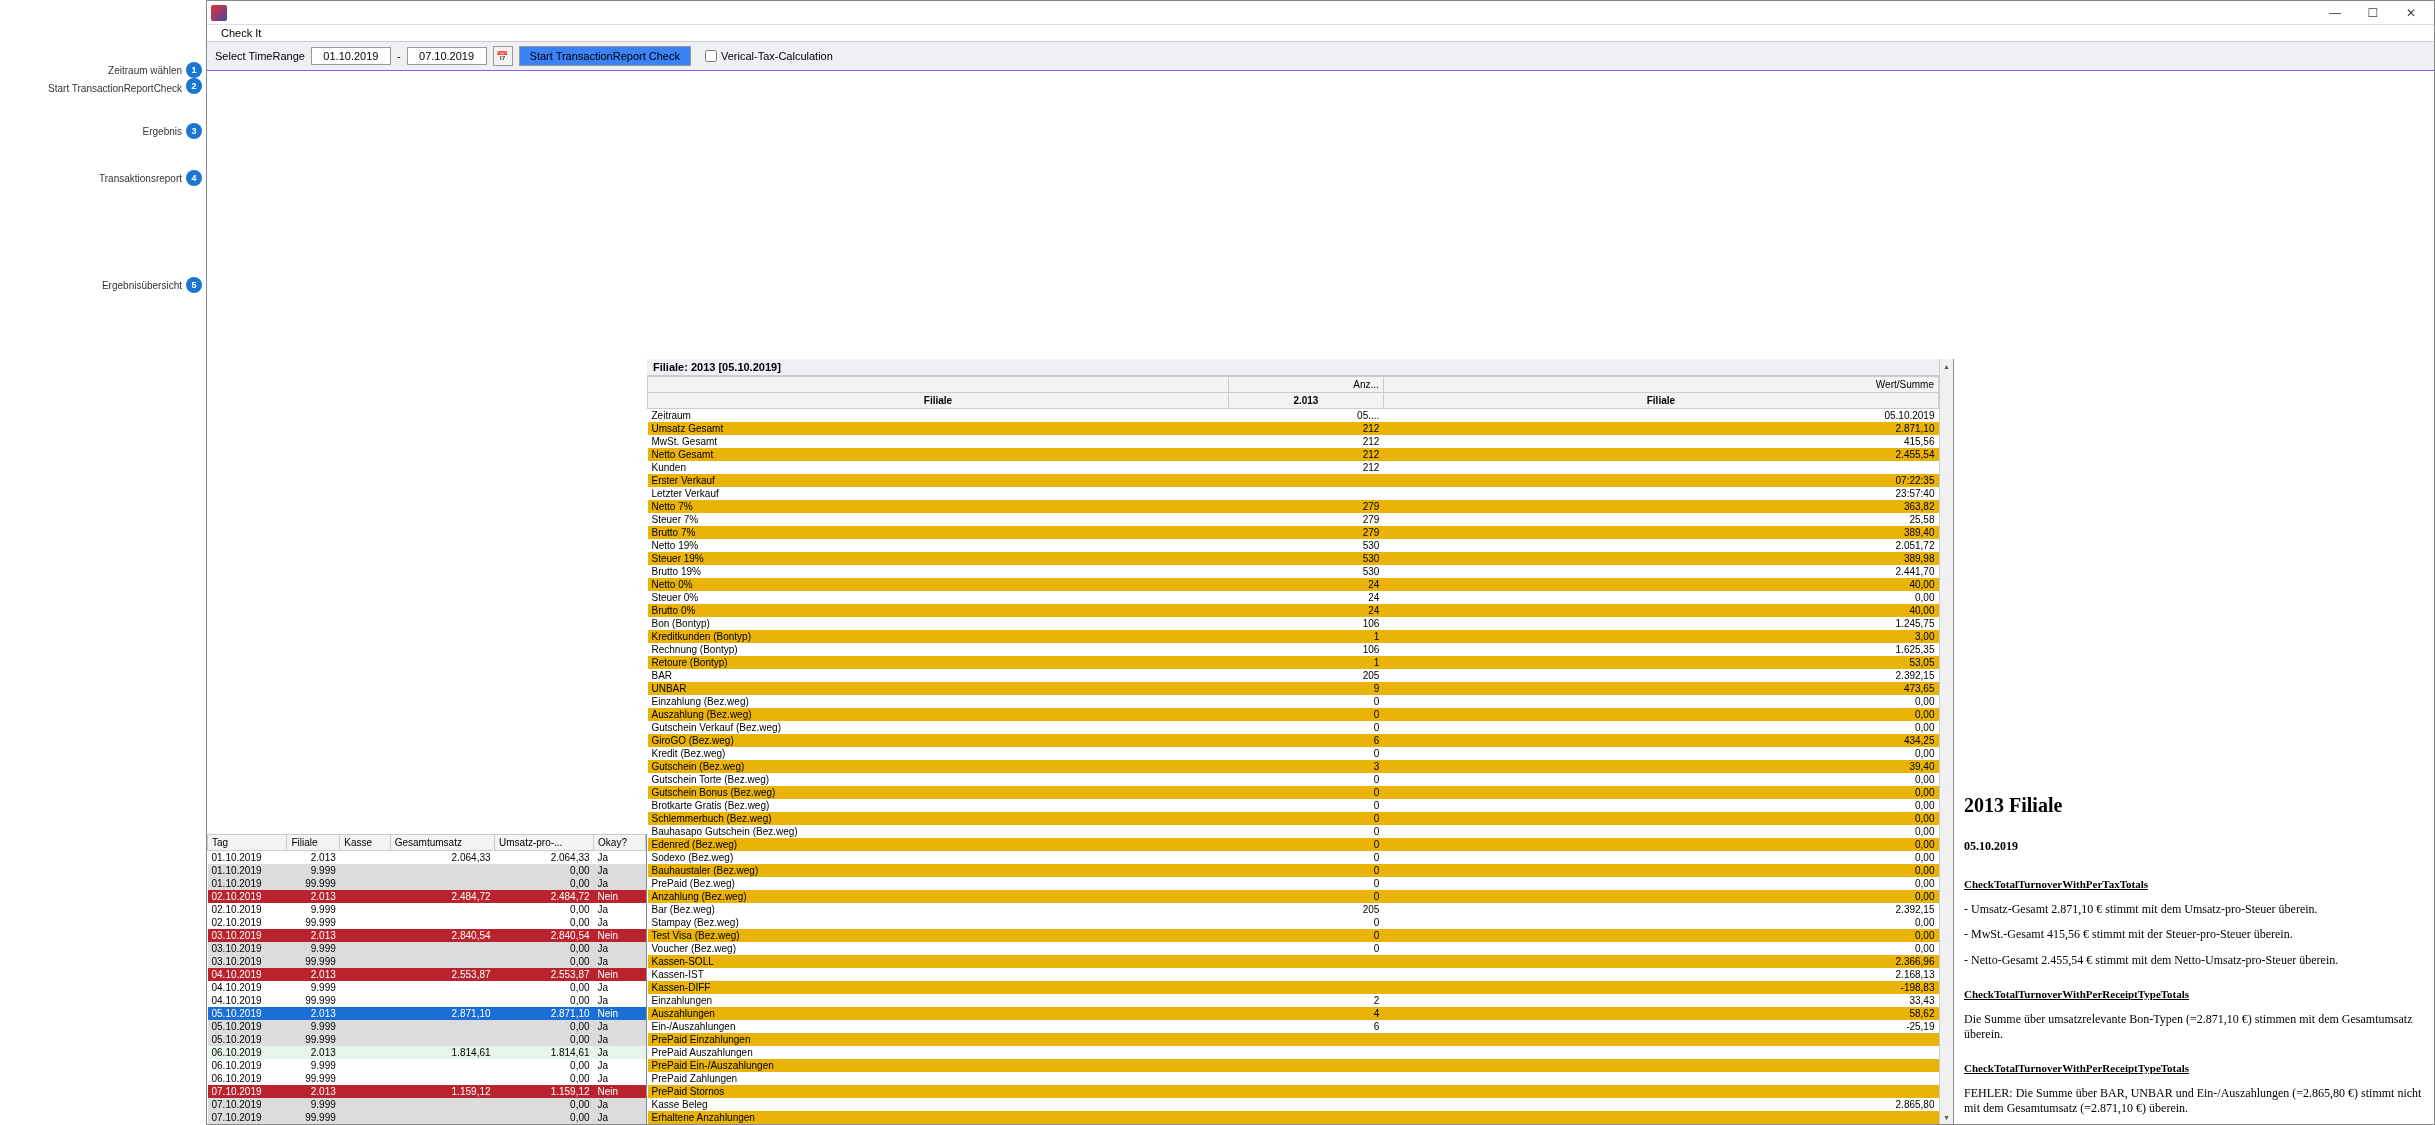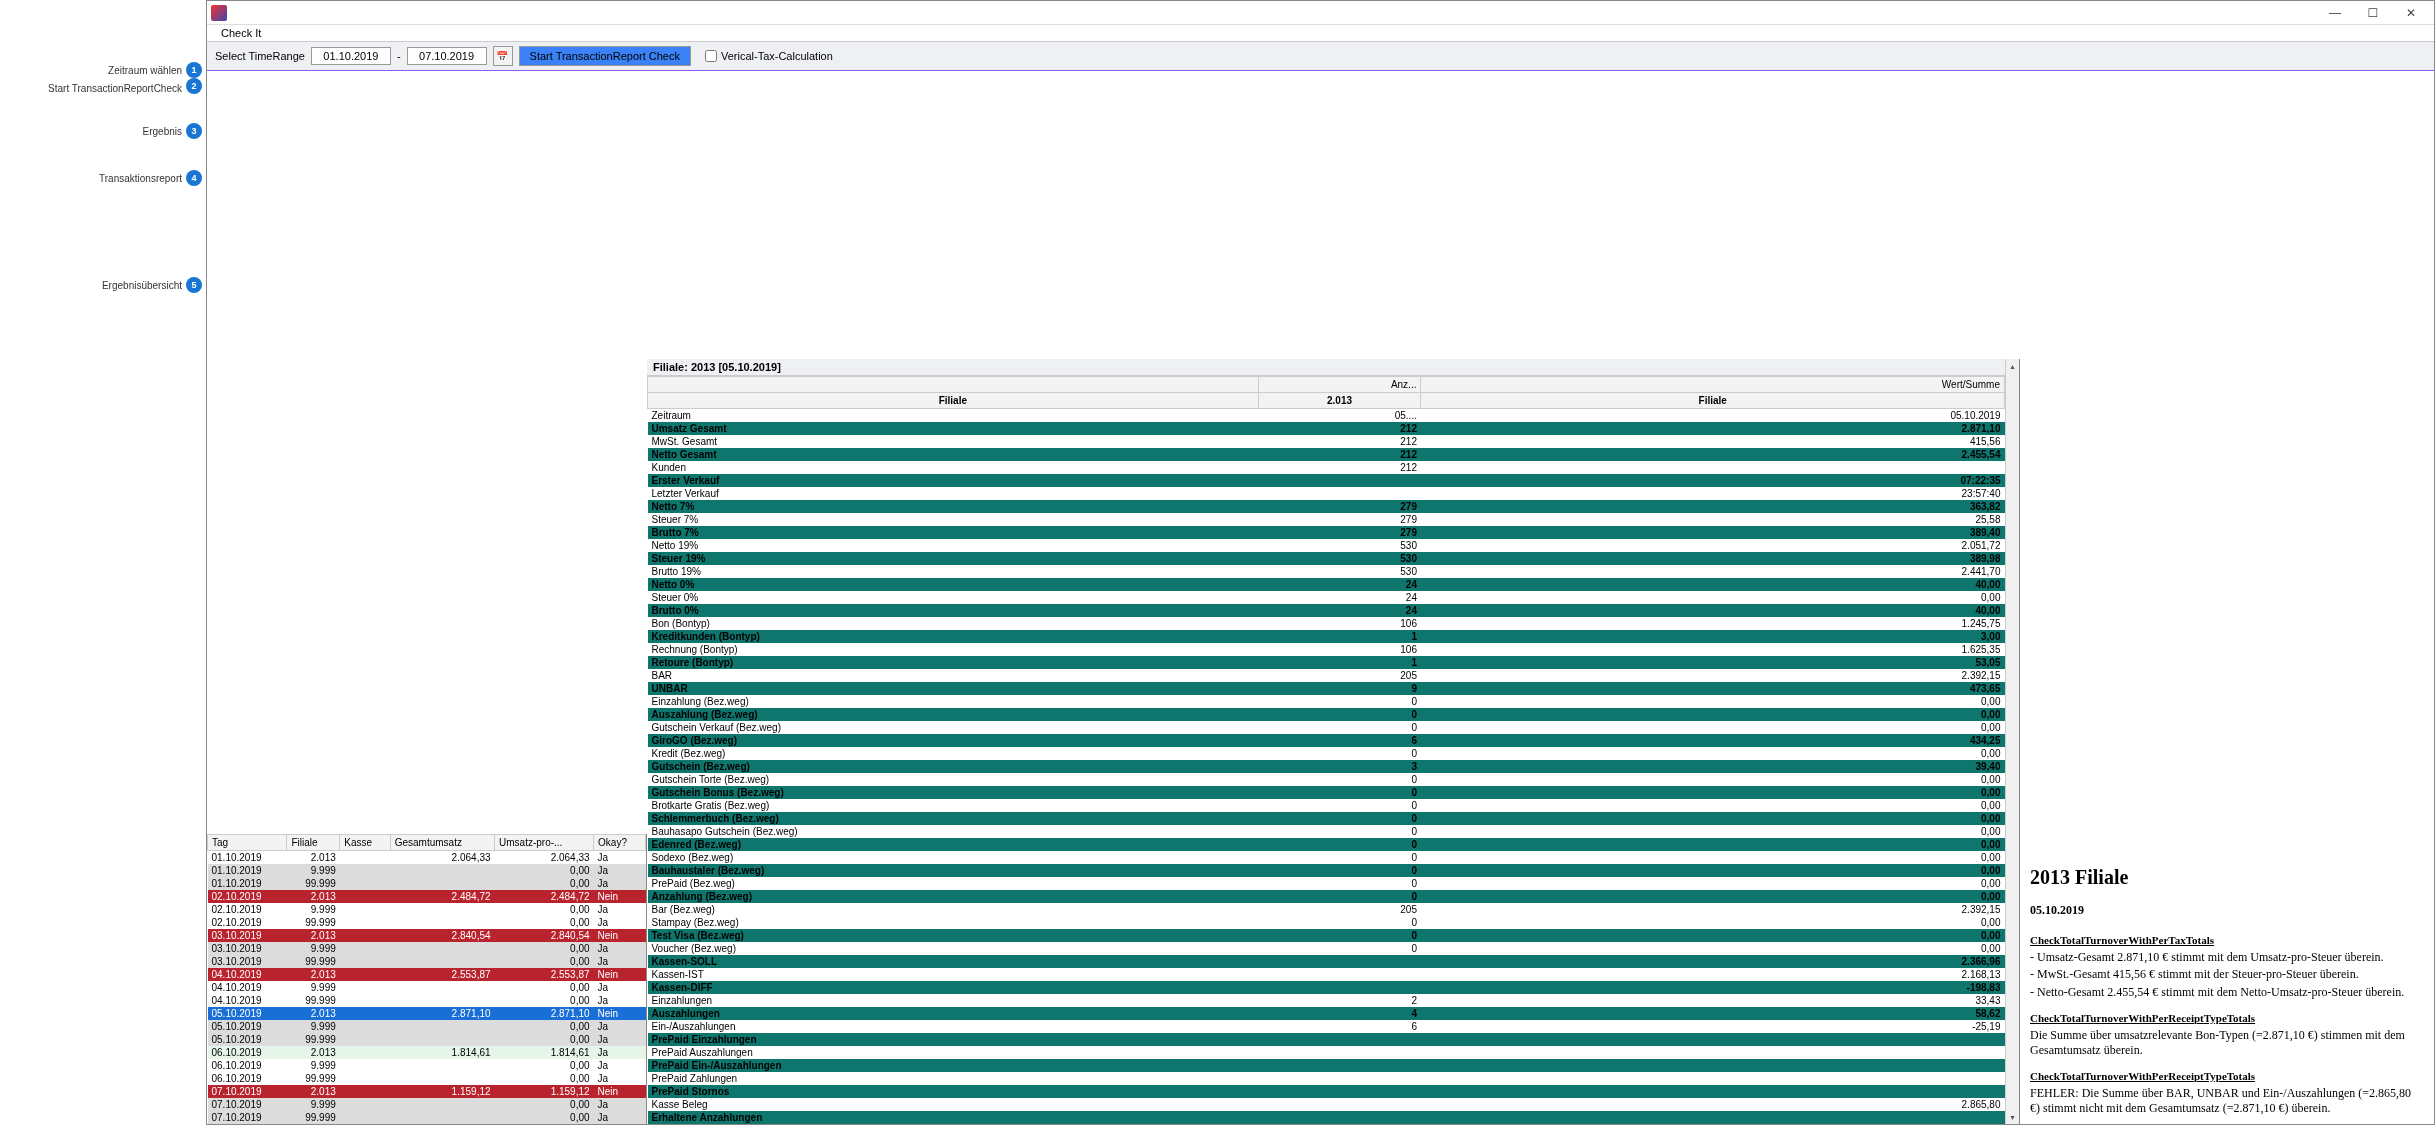--- a/index.html
+++ b/index.html
@@ -109,21 +109,21 @@
   align-items:flex-end;
 }
 .pane{
   border-right:1px solid #888;
   display:flex;flex-direction:column;
   min-width:0;
   overflow:hidden;
 }
 .pane1{width:440px;}
 .pane2{flex:1;position:relative;}
-.pane3{width:414px;border-right:none;padding:6px 10px;font-size:11px;overflow:auto;}
+.pane3{width:480px;border-right:none;padding:6px 10px;font-size:11px;overflow:auto;gap:8px;}
 table{
   border-collapse:collapse;
   width:100%;
   font-size:10px;
 }
 th{
   background:#f3f3f3;
   border:1px solid #ccc;
   padding:2px 4px;
   text-align:left;
@@ -136,21 +136,21 @@
   border:none;
   height:13px;
   line-height:13px;
 }
 .num{text-align:right;}
 .pane1-body,.pane2-body{flex:1;overflow:auto;}
 .row-gray{background:#dcdcdc;}
 .row-red{background:#b8232e;color:#fff;}
 .row-blue{background:#1a6fd6;color:#fff;}
 .row-green{background:#e5f5e9;}
-.row-alt{background:#0f766e;font-weight:bold;}
+.row-alt{background:#eab308;}
 .pane2-title{
   background:#eef0f3;
   border-bottom:1px solid #ccc;
   padding:2px 6px;
   font-weight:bold;
   font-size:11px;
 }
 .pane2-head th{text-align:center;font-weight:bold;}
 .scrollbar{
   position:absolute;right:0;top:0;bottom:0;width:14px;

